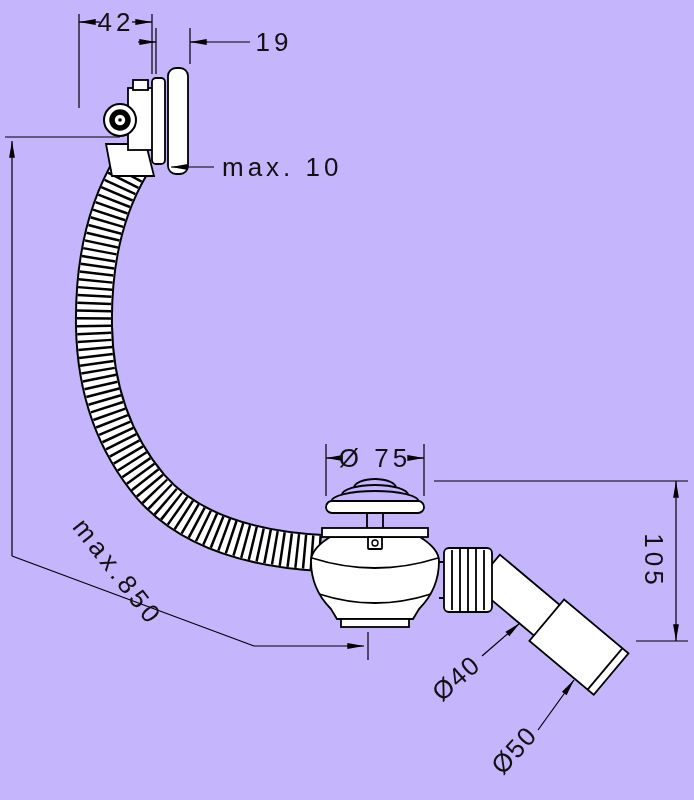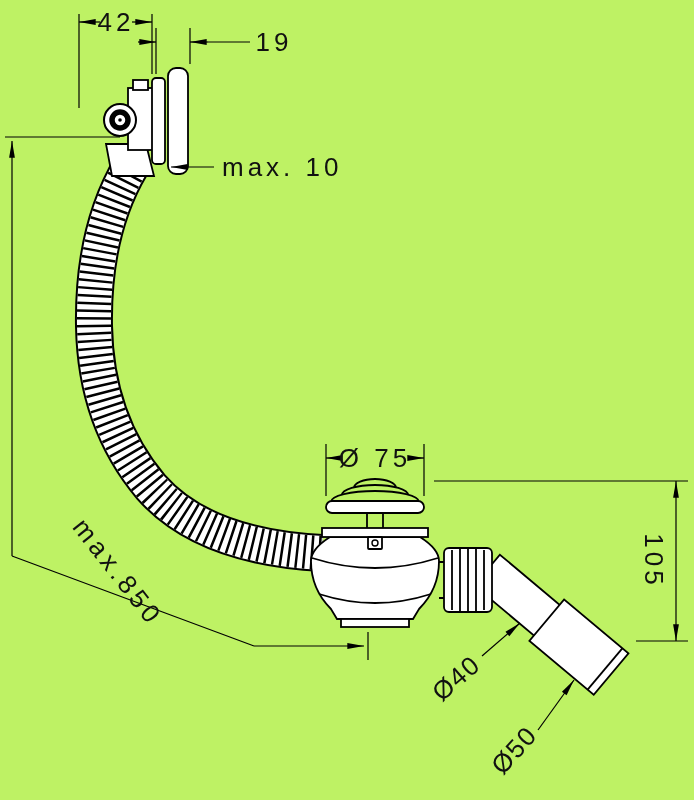--- a/index.html
+++ b/index.html
@@ -1,18 +1,18 @@
 <!DOCTYPE html>
 <html><head>
 <meta charset="utf-8">
 <style>
   html, body { margin: 0; padding: 0; background: #ffffff; }
   .canvas {
     width: 694px; height: 800px;
-    background: #bef264;
+    background: #c4b5fd;
     position: relative;
     overflow: hidden;
   }
   svg { display: block; }
   .dim-text {
     font-family: "Liberation Sans", sans-serif;
     font-size: 26px;
     letter-spacing: 4px;
     fill: #111111;
   }

